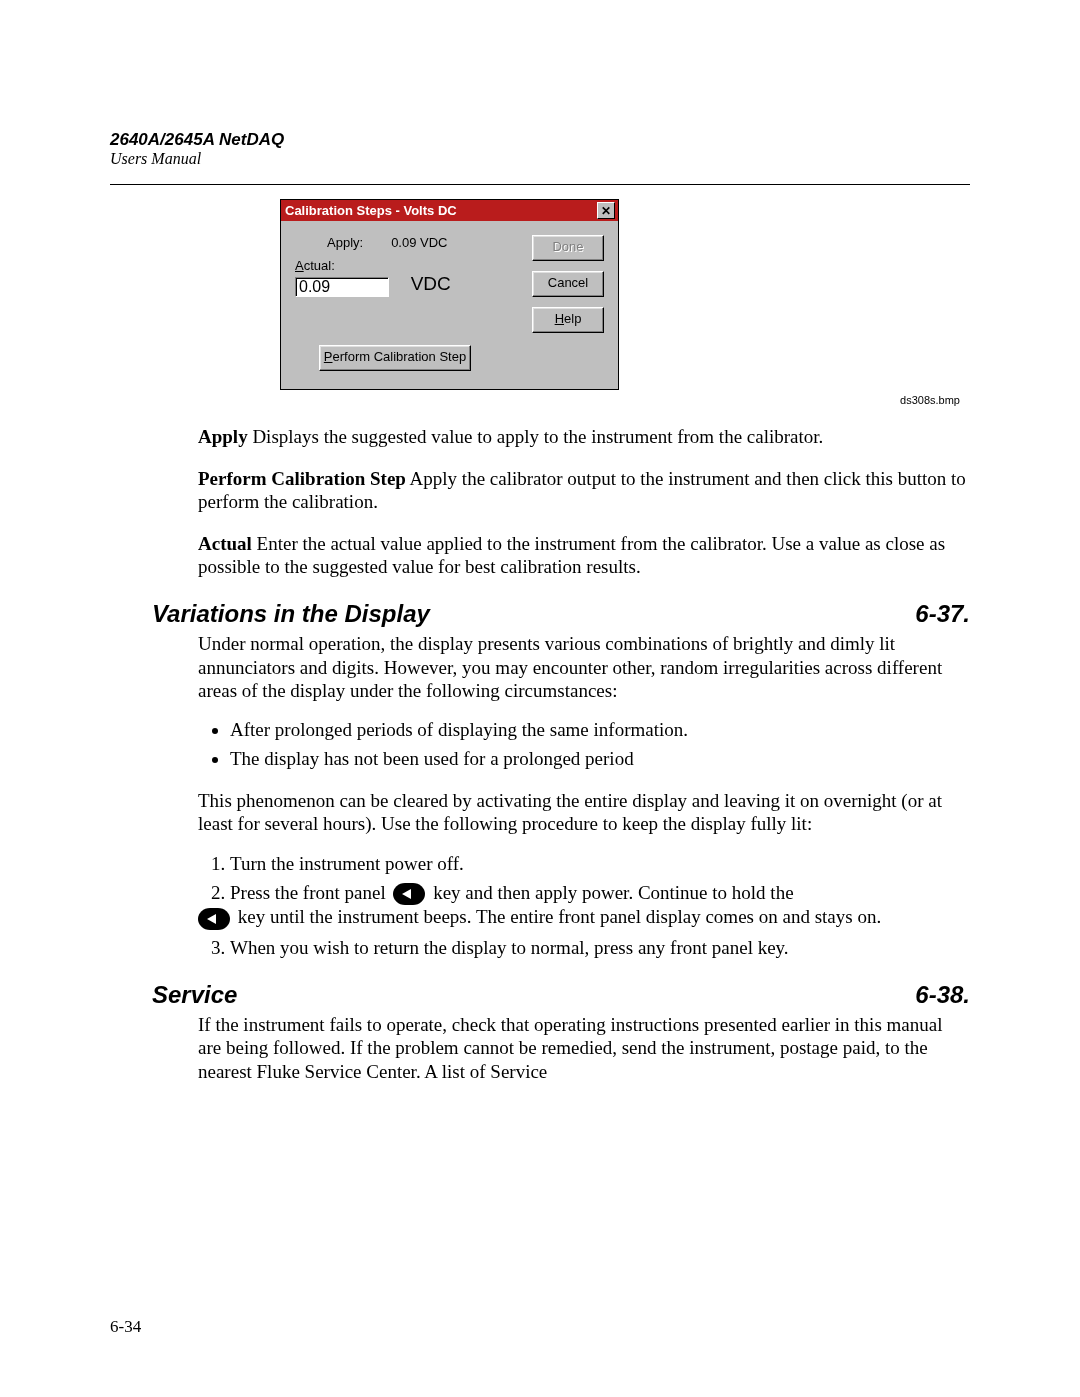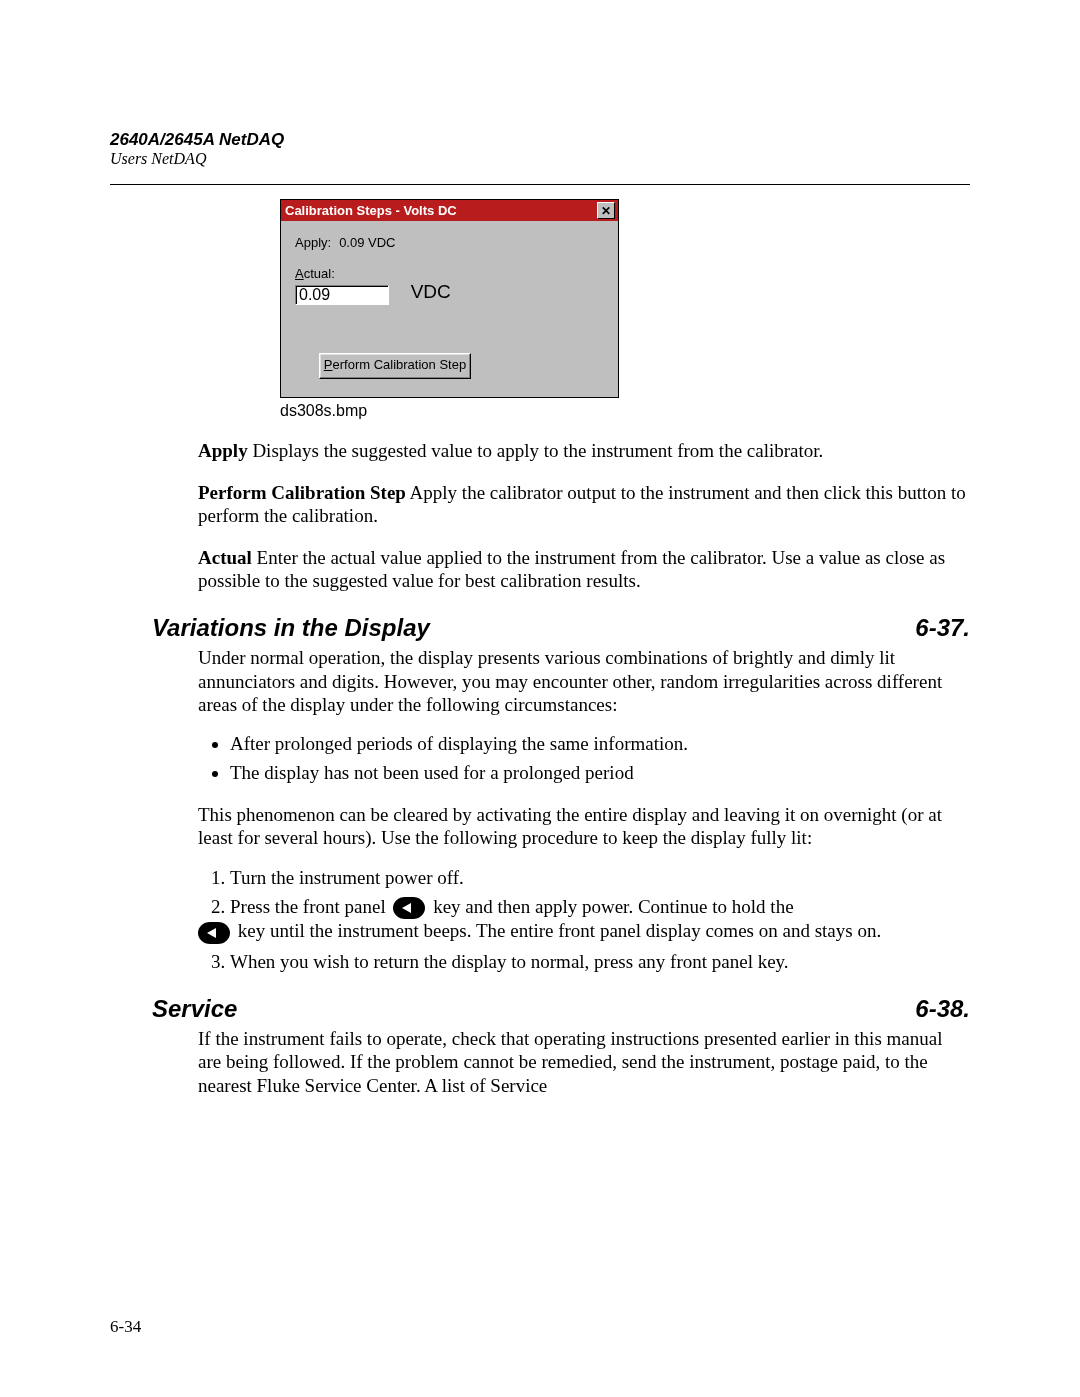--- a/index.html
+++ b/index.html
@@ -64,25 +64,25 @@
     border-right: 1px solid #000;
     border-bottom: 1px solid #000;
     display: flex; align-items: center; justify-content: center;
     font-weight: bold; font-size: 12px; color:#000;
     line-height: 1;
   }
   .dlg-body {
     padding: 14px 14px 18px 14px;
     position: relative;
   }
-  .row1 { display:flex; gap:8px; align-items:center;}
+  .row1 { display:flex; gap:28px; align-items:center;margin-left:32px;}
   .underline-first::first-letter { text-decoration: underline; }
   .field {
     position: relative;
-    margin-top: 16px;
+    margin-top: 8px;
   }
   .inputbox {
     width: 86px;
     height: 18px;
     background: #fff;
     border-top: 1px solid #808080;
     border-left: 1px solid #808080;
     border-right: 1px solid #fff;
     border-bottom: 1px solid #fff;
     box-shadow: inset 1px 1px 0 #000;
@@ -111,21 +111,22 @@
   .rbuttons {
     position: absolute;
     right: 14px;
     top: 14px;
     display: flex;
     flex-direction: column;
     gap: 10px;
   }
   .caption {
     font-family: Arial, Helvetica, sans-serif;
-    font-size: 16px;
+    font-size: 11px;
+    text-align: right;
     margin: 4px 0 6px 0;
     width: 680px;
   }
   .body-text {
     margin-left: 88px;
     font-size: 19px;
     line-height: 1.22;
   }
   .body-text p { margin: 19px 0 14px 0;}
   .term { font-weight: bold;}
@@ -170,30 +171,35 @@
     font-family: "Times New Roman", serif;
   }
 </style>
 </head>
 <body>
 
 <div class="page">
 
   <div class="header">
     <div class="model">2640A/2645A NetDAQ</div>
-    <div class="sub">Users NetDAQ</div>
+    <div class="sub">Users Manual</div>
   </div>
 
   <div class="dialog-wrap">
     <div class="dialog">
       <div class="titlebar">
         <span>Calibration Steps - Volts DC</span>
         <span class="close-x">✕</span>
       </div>
       <div class="dlg-body">
+        <div class="rbuttons">
+          <div class="btn disabled">Done</div>
+          <div class="btn">Cancel</div>
+          <div class="btn underline-first">Help</div>
+        </div>
         <div class="row1">
           <span>Apply:</span>
           <span>0.09 VDC</span>
         </div>
         <div class="field">
           <div class="underline-first">Actual:</div>
           <span class="inputbox">0.09</span>
           <span class="vdc-lbl">VDC</span>
         </div>
         <div style="margin-top:48px; margin-left:24px;">

